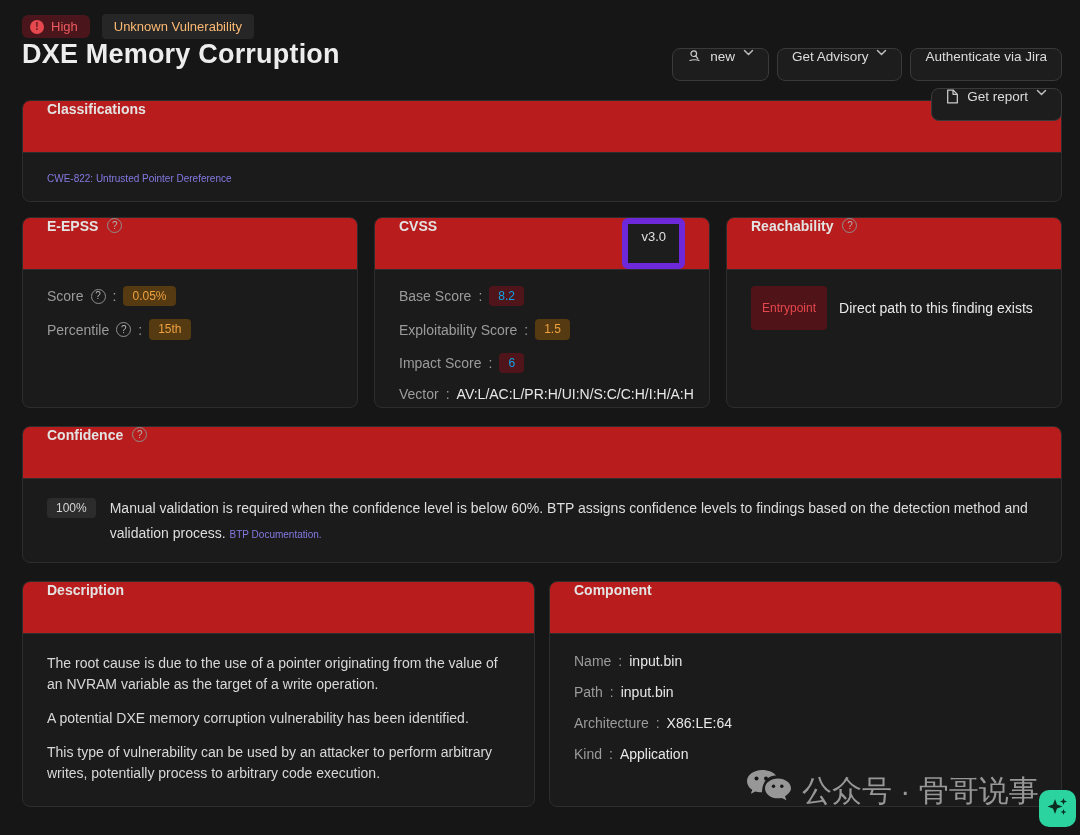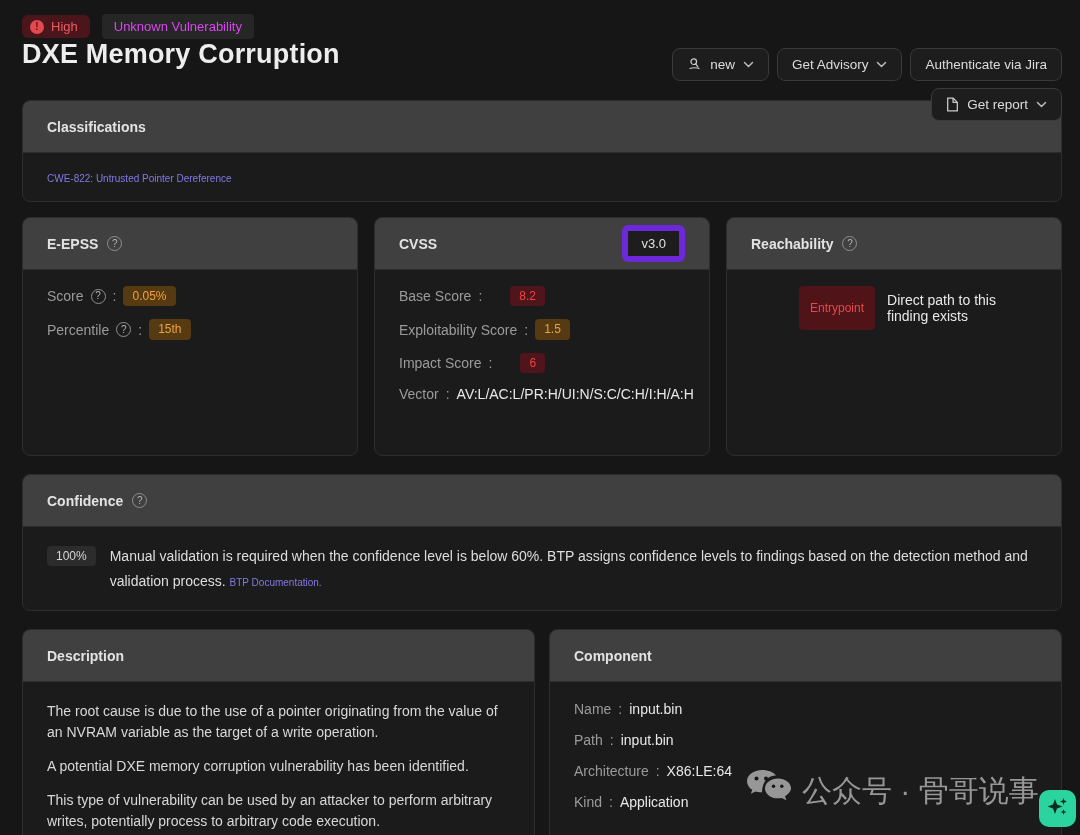--- a/index.html
+++ b/index.html
@@ -21,54 +21,54 @@
     font-size:13px; font-weight:500;
     padding:4px 12px 4px 8px; border-radius:6px;
   }
   .sev-icon {
     width:14px; height:14px; border-radius:50%;
     background:#e5484d; color:#4b161b;
     display:inline-flex; align-items:center; justify-content:center;
     font-size:10px; font-weight:700; line-height:1;
   }
   .type-tag {
-    background:#262626; color:#d946ef;
+    background:#262626; color:#fdba74;
     font-size:13px; padding:5px 12px; border-radius:4px;
   }
 
   
   .page-title { font-size:27px; font-weight:700; color:#ededed; letter-spacing:.2px; }
   .actions { position:absolute; top:48px; right:18px; display:flex; flex-direction:column; align-items:flex-end; gap:7px; }
   .actions-row { display:flex; gap:8px; }
   .btn {
-    display:inline-flex; align-items:center; gap:8px;
+    display:inline-flex; align-items:flex-start; gap:8px;
     background:#1d1d1d; border:1px solid #3a3a3a; border-radius:8px;
     height:33px; padding:0 14px;
     color:#dcdcdc; font-size:13.5px; cursor:pointer; white-space:nowrap;
   }
   .btn svg { display:block; }
 
   
   .card {
     background:#1b1b1b; border:1px solid #2d2d2d; border-radius:8px;
     overflow:hidden;
   }
   .card-header {
-    background:#404040; border-bottom:1px solid #2d2d2d;
+    background:#b91c1c; border-bottom:1px solid #2d2d2d;
     padding:0 24px; height:52px;
-    display:flex; align-items:center; gap:9px;
+    display:flex; gap:9px;
     font-size:14px; font-weight:700; color:#e3e3e3;
   }
   .card-body { padding:16px 24px; font-size:14px; }
 
   .section { margin-top:15px; }
   .mt18 { margin-top:18px; }
 
   .cards-3 { display:grid; grid-template-columns:1fr 1fr 1fr; gap:16px; }
-  .cards-3 .card { height:239px; }
+  .cards-3 .card { height:191px; }
   .cards-2 { display:grid; grid-template-columns:1fr 1fr; gap:14px; }
   .cards-2 .card { min-height:226px; }
 
   .link { color:#8479e3; font-size:10px; text-decoration:none; cursor:pointer; }
 
   
   .help {
     width:15px; height:15px; border-radius:50%;
     border:1.2px solid #8f8f8f; color:#b5b5b5;
     display:inline-flex; align-items:center; justify-content:center;
@@ -80,23 +80,23 @@
   .kv-row:last-child { margin-bottom:0; }
   .kv-label { color:#9b9b9b; font-size:14px; }
   .kv-colon { color:#9b9b9b; font-size:14px; }
   .kv-value { color:#e8e8e8; font-size:14px; }
 
   .badge {
     display:inline-block; padding:3px 9px; border-radius:4px;
     font-size:12px; font-weight:500; line-height:1.2;
   }
   .badge-orange { background:#553a12; color:#efa13f; }
-  .badge-red    { background:#4f151a; color:#ef4444;margin-left:21px; }
+  .badge-red    { background:#4f151a; color:#0ea5e9; }
   .badge-gray   { background:#2c2c2c; color:#d6d6d6; }
-  .badge-entry  { background:#4f1318; color:#e5484d; padding:15px 11px;margin-left:48px; }
+  .badge-entry  { background:#4f1318; color:#e5484d; padding:15px 11px; }
 
   .version-pill {
     margin-left:auto;
     background:#1d1d1d; border:6px solid #6d28d9; border-radius:6px;
     padding:5px 13px; font-size:13px; font-weight:400; color:#e0e0e0; cursor:pointer;
   }
 
   
   .confidence-body { display:flex; gap:14px; align-items:flex-start; padding:17px 24px; }
   .confidence-text { color:#dedede; font-size:14px; line-height:1.75; max-width:955px; }

